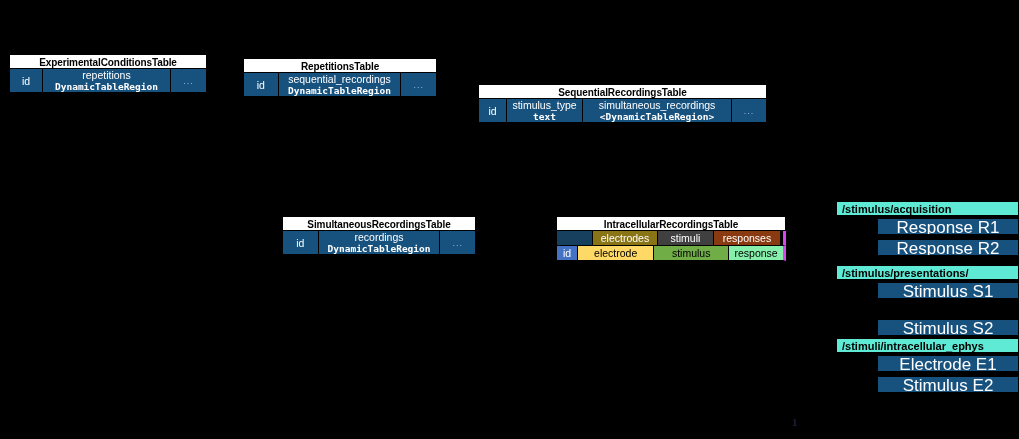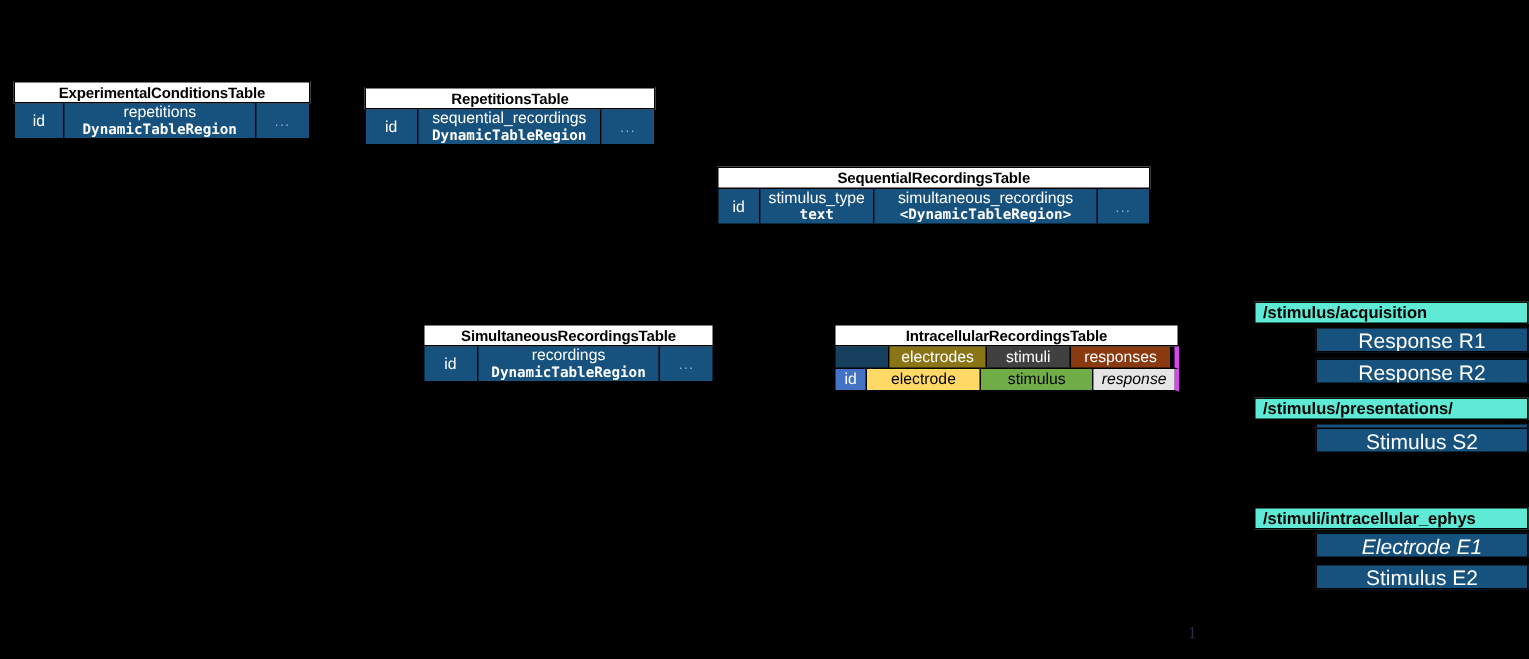--- a/index.html
+++ b/index.html
@@ -117,21 +117,21 @@
     padding-left: 5px;
     border: 1px solid #000000;
     box-sizing: border-box;
     white-space: nowrap;
     overflow: hidden;
   }
   .path-item {
     position: absolute;
     background: #17527f;
     color: #ffffff;
-    font-size: 14px;
+    font-size: 17px;
     line-height: 17px;
     height: 17px;
     text-align: center;
     border: 1px solid #000000;
     box-sizing: border-box;
     white-space: nowrap;
     overflow: hidden;
   }
 
   
@@ -173,21 +173,21 @@
       <div class="dcell" style="width:124px;">
         <span class="cname">sequential_recordings</span>
         <span class="ctype">DynamicTableRegion</span>
       </div>
       <div class="dcell ellipsis" style="width:35px;">
         <span class="cname">...</span>
       </div>
     </div>
   </div>
 
-  <div class="dtable" style="left:478px; top:84px; width:289px;margin-top:27px;">
+  <div class="dtable" style="left:478px; top:84px; width:289px;">
     <div class="dtable-title">SequentialRecordingsTable</div>
     <div class="dtable-row" style="height:24px;">
       <div class="dcell" style="width:28px;">
         <span class="cname">id</span>
       </div>
       <div class="dcell" style="width:76px;">
         <span class="cname">stimulus_type</span>
         <span class="ctype">text</span>
       </div>
       <div class="dcell" style="width:149px;">
@@ -237,39 +237,39 @@
     <div class="crow">
       <div class="ccell" style="width:22px; background:#4472c4;">
         <span>id</span>
       </div>
       <div class="ccell" style="width:79px; background:#ffd966; color:#000000;">
         <span>electrode</span>
       </div>
       <div class="ccell" style="width:78px; background:#70ad47; color:#000000;">
         <span>stimulus</span>
       </div>
-      <div class="ccell" style="width:56px; background:#e5e5e5; color:#000000;font-style:italic;">
+      <div class="ccell" style="width:56px; background:#86efac; color:#000000;">
         <span>response</span>
       </div>
     </div>
   </div>
 
   <div class="pathgroup" style="left:836px; top:201px; width:183px;">
     <div class="path-header">/stimulus/acquisition</div>
     <div class="path-item" style="left:41px; top:17px; width:142px;">Response R1</div>
     <div class="path-item" style="left:41px; top:38px; width:142px;">Response R2</div>
   </div>
 
   <div class="pathgroup" style="left:836px; top:265px; width:183px;">
     <div class="path-header">/stimulus/presentations/</div>
     <div class="path-item" style="left:41px; top:17px; width:142px;">Stimulus S1</div>
-    <div class="path-item" style="left:41px; top:20px; width:142px;">Stimulus S2</div>
+    <div class="path-item" style="left:41px; top:54px; width:142px;">Stimulus S2</div>
   </div>
 
   <div class="pathgroup" style="left:836px; top:338px; width:183px;">
     <div class="path-header">/stimuli/intracellular_ephys</div>
-    <div class="path-item" style="left:41px; top:17px; width:142px;font-style:italic;">Electrode E1</div>
+    <div class="path-item" style="left:41px; top:17px; width:142px;">Electrode E1</div>
     <div class="path-item" style="left:41px; top:38px; width:142px;">Stimulus E2</div>
   </div>
 
   <div class="page-marker" style="left:792px; top:416px;">1</div>
 
 </div>
 
 </body></html>

